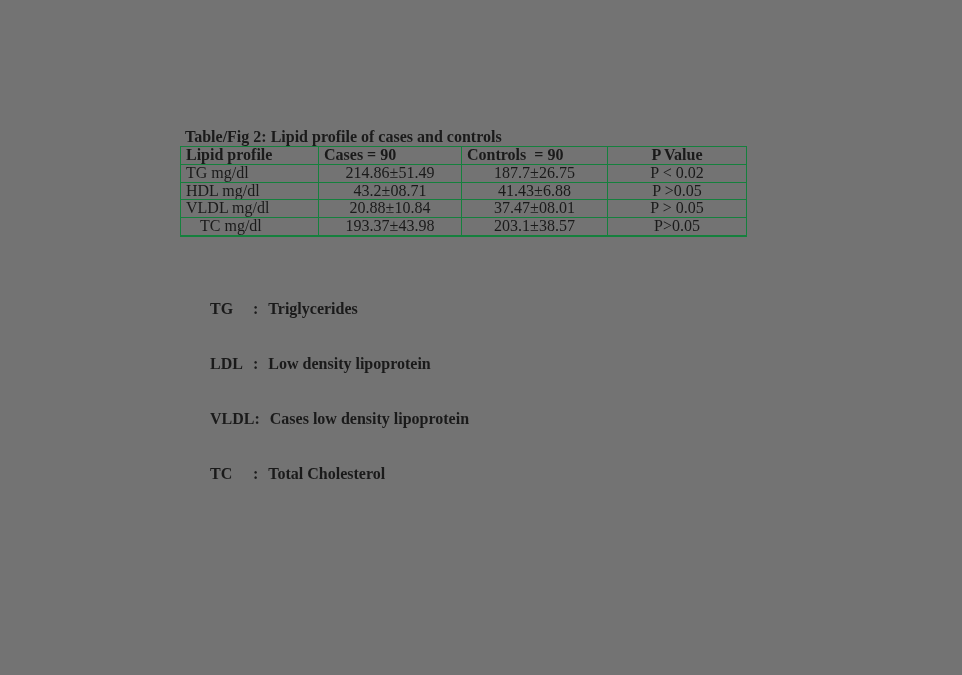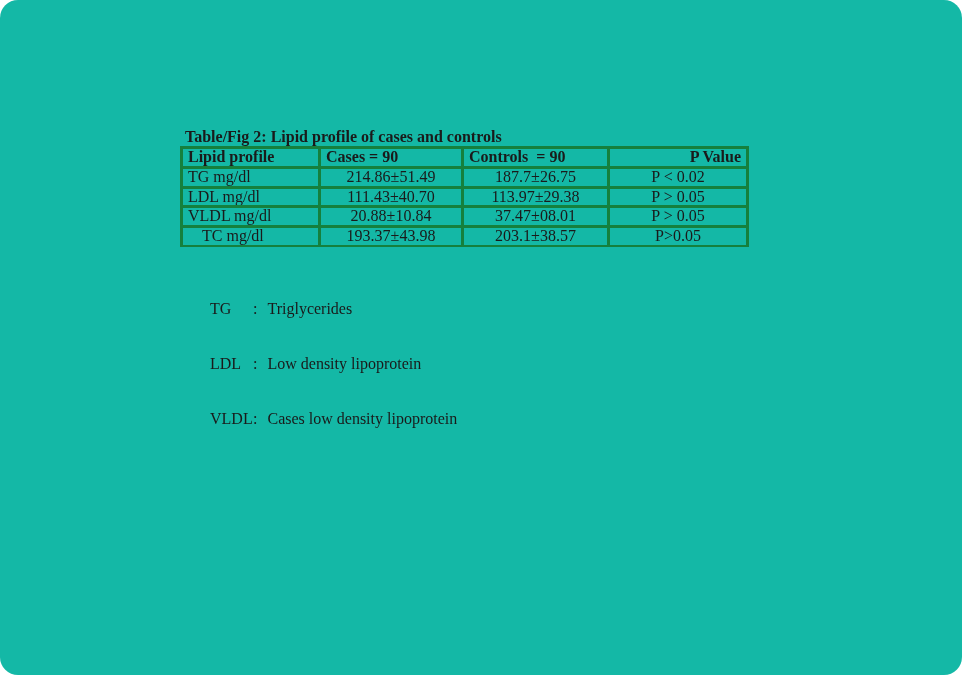--- a/index.html
+++ b/index.html
@@ -7,62 +7,62 @@
   body {
     width: 962px; height: 675px;
     background: #ffffff;
     font-family: "Liberation Serif", "DejaVu Serif", serif;
     color: #1a1a1a;
     position: relative;
     overflow: hidden;
   }
   .page {
     position: absolute; inset: 0;
-    background: #14b8a6;
-    border-radius: 18px;
+    background: #737373;
   }
   .doc-title {
     position: absolute;
     left: 185px; top: 127px;
     font-size: 16px;
     font-weight: bold;
     white-space: pre;
     line-height: 19px;
   }
   table.lipid {
     position: absolute;
     left: 180px; top: 146px;
     width: 566px;
     border-collapse: collapse;
     table-layout: fixed;
     font-size: 16px;
   }
   table.lipid th, table.lipid td {
-    border: 3px solid #15803d;
+    border: 1px solid #15803d;
     height: 17.8px;
     padding: 0 5px;
     white-space: pre;
     overflow: hidden;
     vertical-align: middle;
     line-height: 1.05;
   }
   table.lipid thead th {
     font-weight: bold;
     text-align: left;
   }
-  table.lipid thead th.c3 { text-align: right; }
+  table.lipid thead th.c3 { text-align: center; }
   table.lipid tbody td.c1,
   table.lipid tbody td.c2,
   table.lipid tbody td.c3 { text-align: center; }
   table.lipid tbody tr:last-child td { border-bottom-width: 2px; }
   table.lipid td.indent { padding-left: 19px; }
   .legend {
     position: absolute;
     left: 186px; top: 282px;
     font-size: 16px;
+    font-weight: bold;
   }
   .legend-row {
     line-height: 18.3px;
     white-space: pre;
   }
   .lg-abbr { display: inline-block; min-width: 43px; }
   .lg-colon { display: inline-block; margin-right: 10px; }
 </style>
 </head>
 <body>
@@ -87,24 +87,24 @@
       </tr>
     </thead>
     <tbody>
       <tr>
         <td class="c0">TG mg/dl</td>
         <td class="c1">214.86±51.49</td>
         <td class="c2">187.7±26.75</td>
         <td class="c3">P &lt; 0.02</td>
       </tr>
       <tr>
-        <td class="c0">LDL mg/dl</td>
-        <td class="c1">111.43±40.70</td>
-        <td class="c2">113.97±29.38</td>
-        <td class="c3">P &gt; 0.05</td>
+        <td class="c0">HDL mg/dl</td>
+        <td class="c1">43.2±08.71</td>
+        <td class="c2">41.43±6.88</td>
+        <td class="c3">P &gt;0.05</td>
       </tr>
       <tr>
         <td class="c0">VLDL mg/dl</td>
         <td class="c1">20.88±10.84</td>
         <td class="c2">37.47±08.01</td>
         <td class="c3">P &gt; 0.05</td>
       </tr>
       <tr>
         <td class="c0 indent">TC mg/dl</td>
         <td class="c1">193.37±43.98</td>
@@ -117,15 +117,18 @@
   <div class="legend">
     <div class="legend-row">
       <span class="lg-abbr">TG</span><span class="lg-colon">:</span><span class="lg-def">Triglycerides</span>
     </div>
     <div class="legend-row">
       <span class="lg-abbr">LDL</span><span class="lg-colon">:</span><span class="lg-def">Low density lipoprotein</span>
     </div>
     <div class="legend-row">
       <span class="lg-abbr">VLDL</span><span class="lg-colon">:</span><span class="lg-def">Cases low density lipoprotein</span>
     </div>
+    <div class="legend-row">
+      <span class="lg-abbr">TC</span><span class="lg-colon">:</span><span class="lg-def">Total Cholesterol</span>
+    </div>
   </div>
 
 </div>
 
 </body></html>

